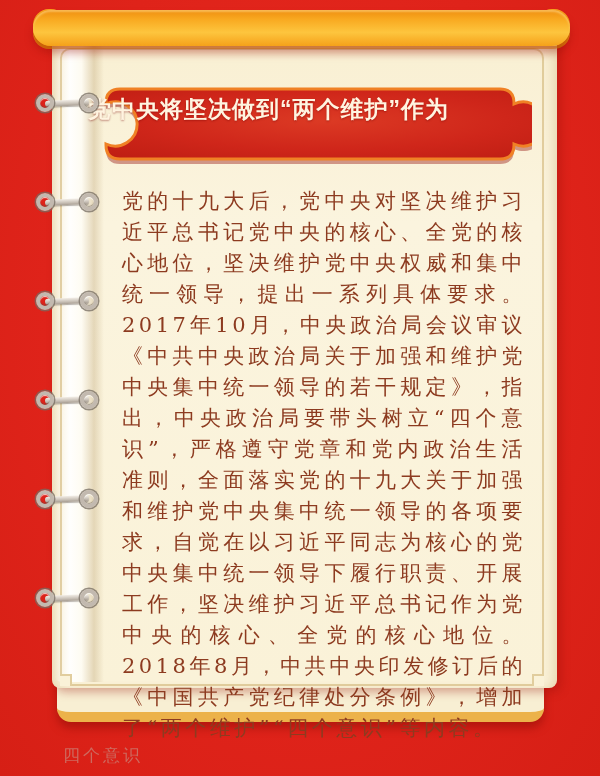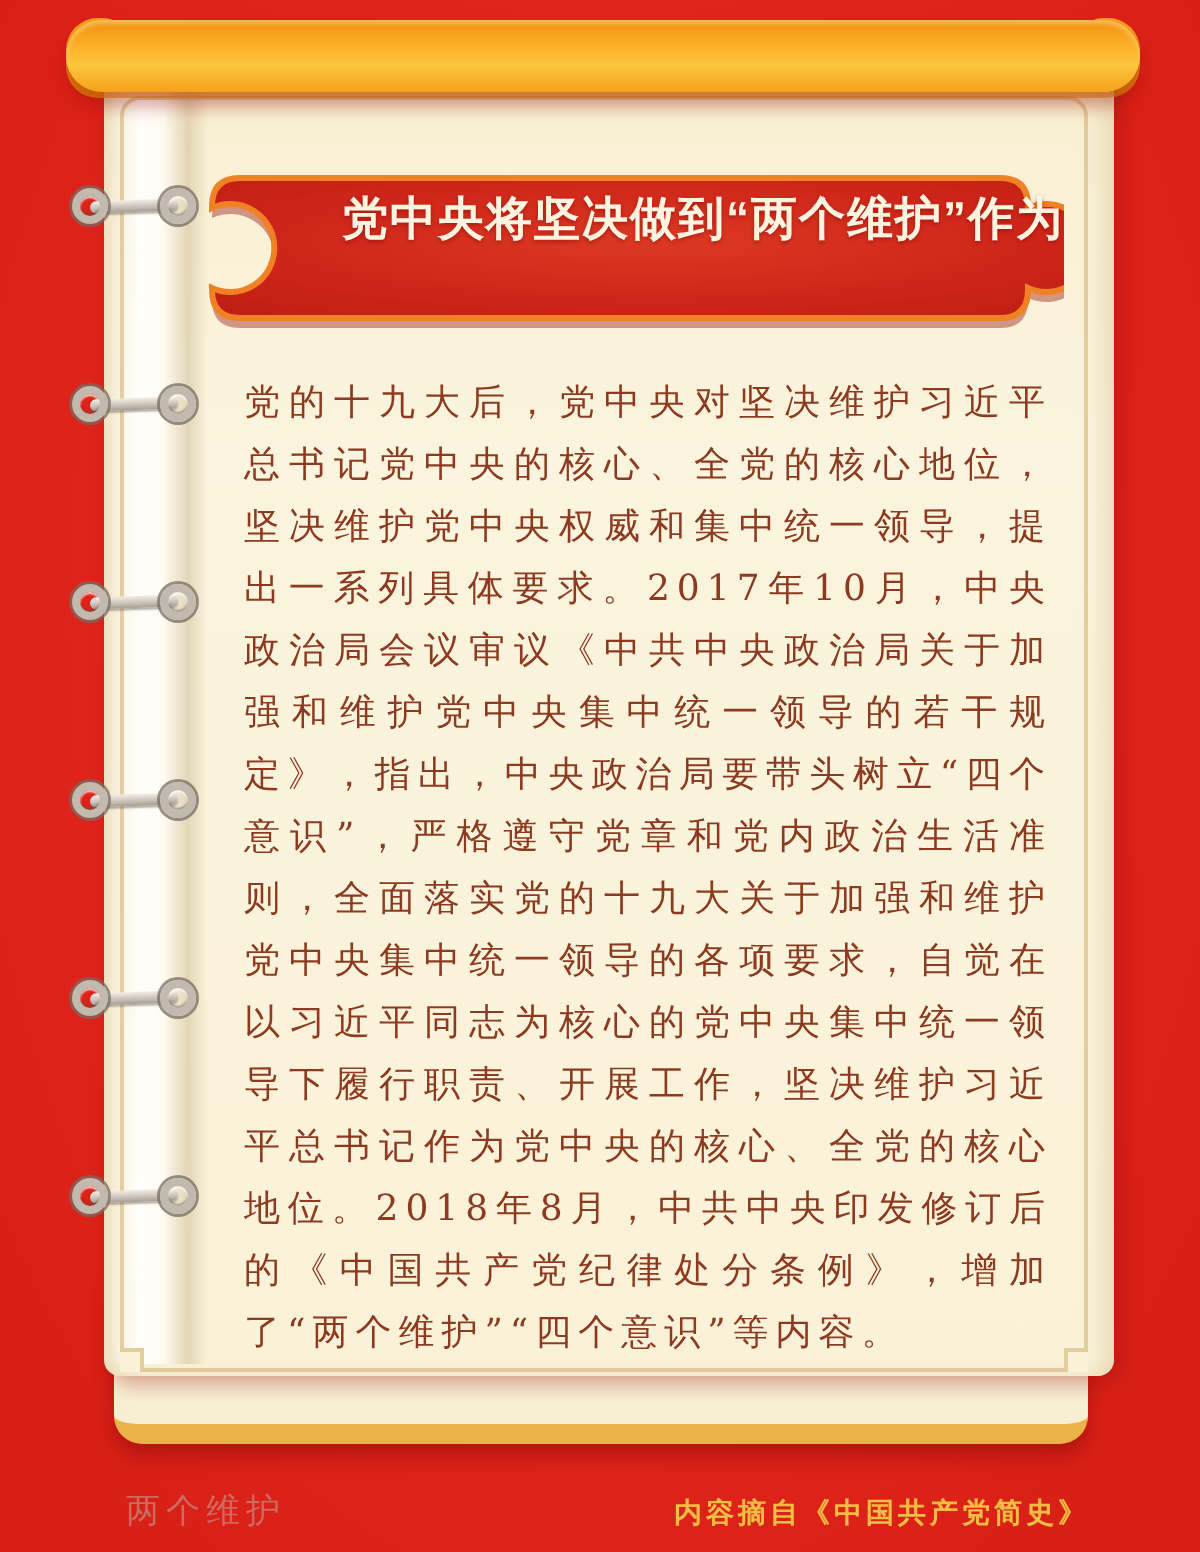--- a/index.html
+++ b/index.html
@@ -42,28 +42,28 @@
   
   .rod{position:absolute;left:33px;top:10px;width:537px;height:36px;border-radius:18px;z-index:6;
        background:linear-gradient(180deg,#ef8e0f 0%,#f9ab22 28%,#fdc53e 62%,#f5a11a 100%);
        box-shadow:0 3px 0 rgba(200,100,8,.55),0 7px 9px rgba(150,15,8,.40),
                   inset 0 2px 2px rgba(255,220,140,.55);}
 
   
   .banner-wrap{position:absolute;left:88px;top:84px;width:444px;height:84px;z-index:7;}
   .banner-wrap svg{position:absolute;left:0;top:0;}
   .banner-title{position:absolute;left:0;top:0;width:100%;height:80px;padding-top:9px;
-                box-sizing:border-box;text-align:right;color:#fff4e0;font-weight:bold;
+                box-sizing:border-box;text-align:left;color:#fff4e0;font-weight:bold;
                 font-size:23px;line-height:32px;letter-spacing:1px;
                 text-shadow:0 1px 2px rgba(120,0,0,.45);
                 font-family:"Liberation Sans","DejaVu Sans",sans-serif;}
 
   
   .body-text{position:absolute;left:122px;top:186px;width:404px;z-index:7;
-             color:#8d3b20;font-size:18px;line-height:31px;letter-spacing:3.5px;
+             color:#8d3b20;font-size:21px;line-height:31px;letter-spacing:3.5px;
              text-align:justify;text-align-last:left;
              font-family:"DejaVu Serif","Liberation Serif",serif;}
 
   
   .ring{position:absolute;left:36px;width:62px;height:20px;z-index:8;}
   .ring .bar{position:absolute;left:9px;right:9px;top:7px;height:6px;border-radius:4px;
              background:linear-gradient(180deg,#f2ede6,#c9c1b7 60%,#a79d92);
              box-shadow:0 1px 1px rgba(100,90,80,.5);transform:rotate(-2deg);}
   .ring .loop{position:absolute;top:1px;width:10px;height:10px;border-radius:50%;
               border:4px solid #c2b9af;background:transparent;
@@ -140,16 +140,15 @@
       <span class="bar"></span>
       <span class="loop loop-l"></span>
       <span class="loop loop-r"></span>
     </div>
   <div class="ring" style="top:588px">
       <span class="bar"></span>
       <span class="loop loop-l"></span>
       <span class="loop loop-r"></span>
     </div>
 
-  <div class="footer-brand">两个维护</div>
-  <div class="footer-source">内容摘自《中国共产党简史》</div>
+  <div class="footer-brand">四个意识</div>
 
 </div>
 
 </body></html>

